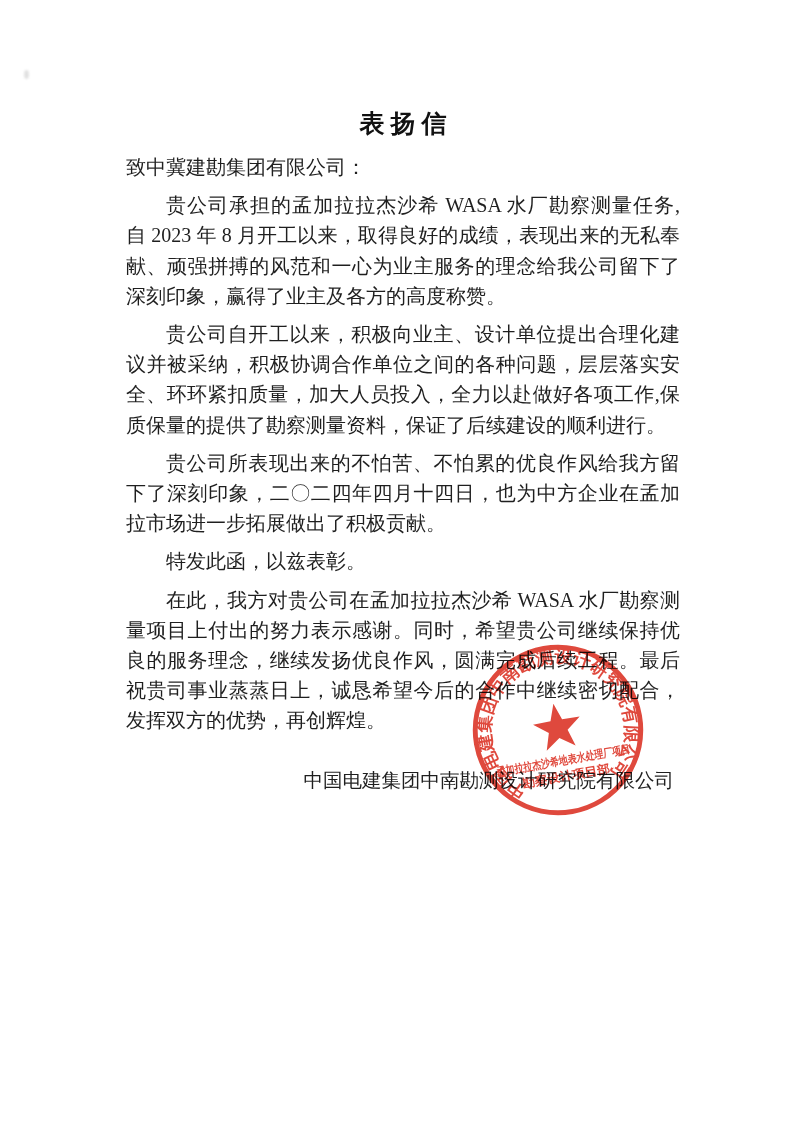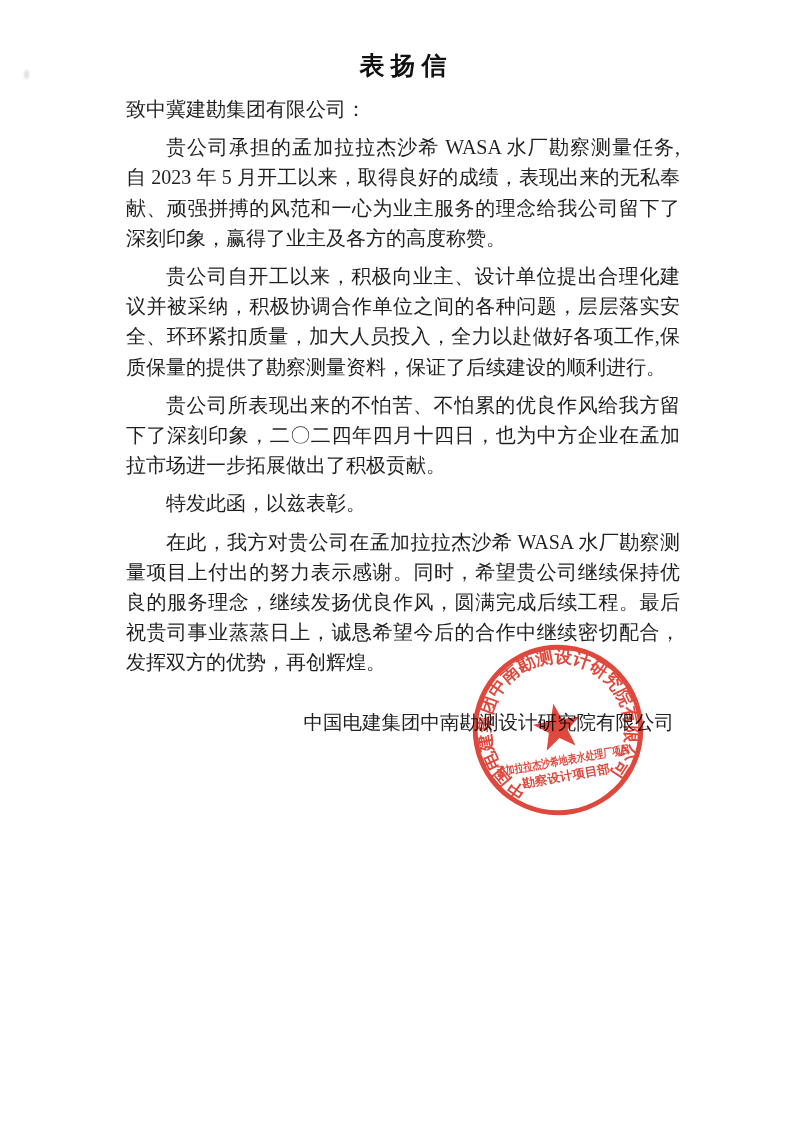--- a/index.html
+++ b/index.html
@@ -7,21 +7,21 @@
     padding: 0;
     background: #ffffff;
   }
   .page {
     position: relative;
     width: 800px;
     height: 1123px;
     margin: 0 auto;
     background: #ffffff;
     box-sizing: border-box;
-    padding: 50px 112px 0 118px;
+    padding: 108px 112px 0 118px;
     font-family: "Liberation Serif", "DejaVu Serif", serif;
     color: #1f1f1f;
     overflow: hidden;
   }
   .title {
     margin: 0 0 12px 0;
     font-size: 25px;
     line-height: 32px;
     font-weight: bold;
     text-align: center;
@@ -82,21 +82,21 @@
 <body>
 
 <div class="page">
 
   <div class="speck"></div>
 
   <h1 class="title">表扬信</h1>
 
   <div class="body-text">
     <p>致中冀建勘集团有限公司：</p>
-    <p class="indent">贵公司承担的孟加拉拉杰沙希 WASA 水厂勘察测量任务, 自 2023 年 5 月开工以来，取得良好的成绩，表现出来的无私奉献、顽强拼搏的风范和一心为业主服务的理念给我公司留下了深刻印象，赢得了业主及各方的高度称赞。</p>
+    <p class="indent">贵公司承担的孟加拉拉杰沙希 WASA 水厂勘察测量任务, 自 2023 年 8 月开工以来，取得良好的成绩，表现出来的无私奉献、顽强拼搏的风范和一心为业主服务的理念给我公司留下了深刻印象，赢得了业主及各方的高度称赞。</p>
     <p class="indent">贵公司自开工以来，积极向业主、设计单位提出合理化建议并被采纳，积极协调合作单位之间的各种问题，层层落实安全、环环紧扣质量，加大人员投入，全力以赴做好各项工作,保质保量的提供了勘察测量资料，保证了后续建设的顺利进行。</p>
     <p class="indent">贵公司所表现出来的不怕苦、不怕累的优良作风给我方留下了深刻印象，二〇二四年四月十四日，也为中方企业在孟加拉市场进一步拓展做出了积极贡献。</p>
     <p class="indent">特发此函，以兹表彰。</p>
     <p class="indent">在此，我方对贵公司在孟加拉拉杰沙希 WASA 水厂勘察测量项目上付出的努力表示感谢。同时，希望贵公司继续保持优良的服务理念，继续发扬优良作风，圆满完成后续工程。最后祝贵司事业蒸蒸日上，诚恳希望今后的合作中继续密切配合，发挥双方的优势，再创辉煌。</p>
   </div>
 
   <div class="signature">
     <span class="sig-line">中国电建集团中南勘测设计研究院有限公司</span>
   </div>
 

